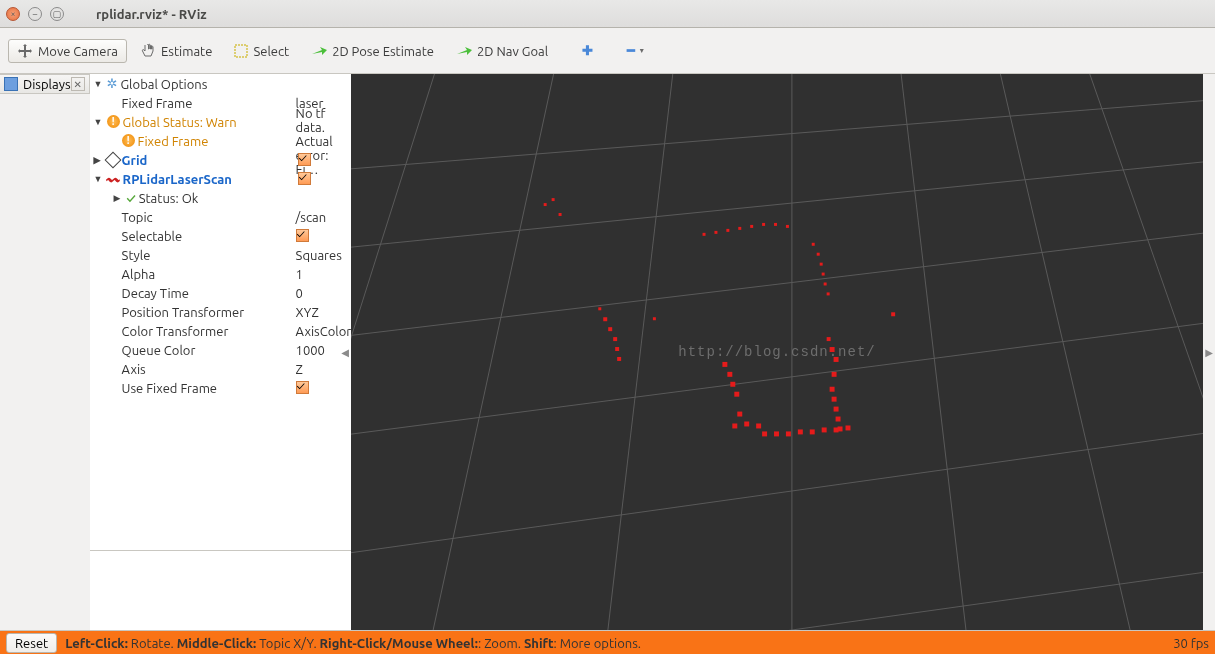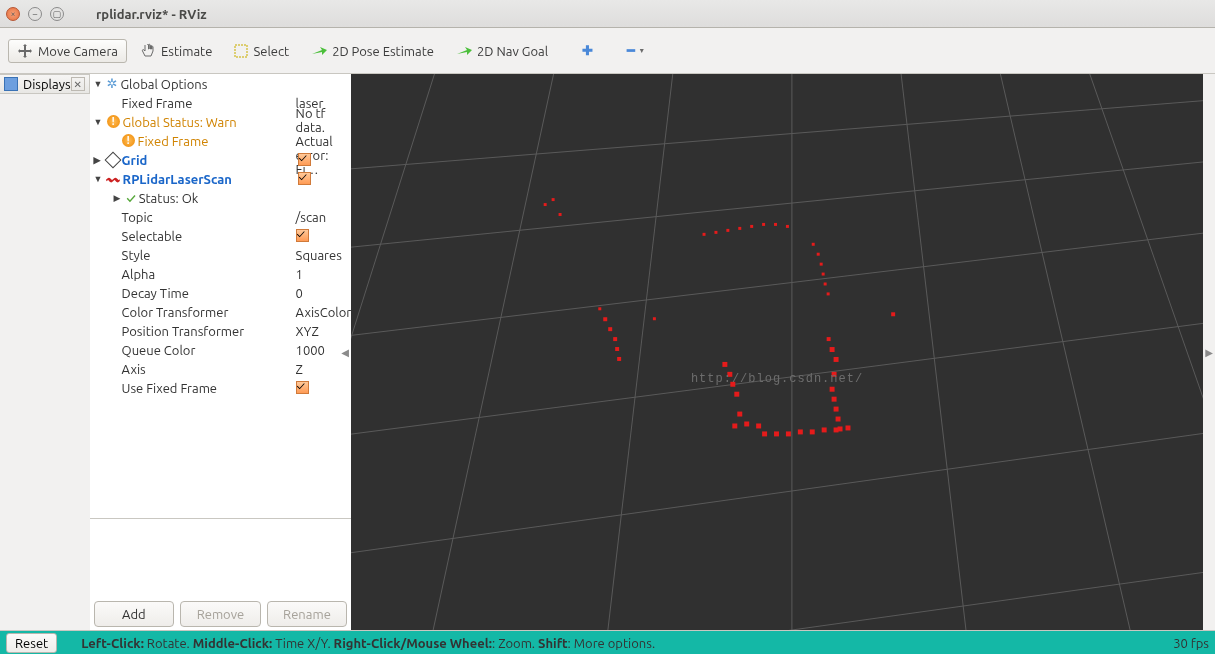--- a/index.html
+++ b/index.html
@@ -48,24 +48,24 @@
 .detail-pane { height: 80px; background: #fff; border-top: 1px solid #c9c7c1; }
 .button-bar { height: 32px; display: flex; gap: 6px; padding: 3px 4px; }
 .btn { flex: 1; border: 1px solid #b9b6ae; border-radius: 4px; background: linear-gradient(#fbfaf9,#efedea); color: #333; cursor: pointer; }
 .btn:disabled { color: #a6a29a; }
 
 
 .viewport-wrap { flex: 1; display: flex; align-items: center; }
 .view-arrow { width: 12px; color: #8b8b8b; font-size: 10px; text-align: center; cursor: pointer; }
 .viewport { flex: 1; height: 100%; background: #303030; position: relative; overflow: hidden; }
 .viewport svg { width: 100%; height: 100%; display: block; }
-.watermark { position: absolute; left: 50%; top: 50%; transform: translate(-50%,-50%); color: #6d6d6d; font-family: "Courier New", monospace; font-size: 12px; letter-spacing: 1px; margin-top: 27px; }
-
-
-.statusbar { height: 24px; background: #14b8a6; border-top: 1px solid #c9c7c1; display: flex; align-items: center; padding: 0 6px; gap: 24px; color: #333; }
+.watermark { position: absolute; left: 50%; top: 50%; transform: translate(-50%,-50%); color: #6d6d6d; font-family: "Courier New", monospace; font-size: 14px; letter-spacing: 1px; }
+
+
+.statusbar { height: 24px; background: #f97316; border-top: 1px solid #c9c7c1; display: flex; align-items: center; padding: 0 6px; gap: 8px; color: #333; }
 .reset-btn { height: 20px; padding: 0 8px; border: 1px solid #b9b6ae; border-radius: 3px; background: linear-gradient(#fbfaf9,#efedea); cursor: pointer; }
 .statusbar .right { margin-left: auto; }
 </style>
 </head>
 <body>
 
 <div class="titlebar">
   <span class="window-btn close">×</span>
   <span class="window-btn">–</span>
   <span class="window-btn">▢</span>
@@ -224,29 +224,29 @@
             <div class="tree-value">1</div>
           </div>
         <div class="tree-row indent2">
             <div class="tree-label">
               <span>Decay Time</span>
             </div>
             <div class="tree-value">0</div>
           </div>
         <div class="tree-row indent2">
             <div class="tree-label">
+              <span>Position Transformer</span>
+            </div>
+            <div class="tree-value">XYZ</div>
+          </div>
+        <div class="tree-row indent2">
+            <div class="tree-label">
               <span>Color Transformer</span>
             </div>
             <div class="tree-value">AxisColor</div>
-          </div>
-        <div class="tree-row indent2">
-            <div class="tree-label">
-              <span>Position Transformer</span>
-            </div>
-            <div class="tree-value">XYZ</div>
           </div>
         <div class="tree-row indent2">
             <div class="tree-label">
               <span>Queue Color</span>
             </div>
             <div class="tree-value">1000</div>
           </div>
         <div class="tree-row indent2">
             <div class="tree-label">
               <span>Axis</span>
@@ -257,25 +257,20 @@
             <div class="tree-label">
               <span>Use Fixed Frame</span>
             </div>
             <div class="tree-value">
               <span class="cb"></span>
             </div>
           </div>
 
       </div>
       <div class="detail-pane"></div>
-      <div class="button-bar">
-        <button class="btn">Add</button>
-        <button class="btn" disabled="">Remove</button>
-        <button class="btn" disabled="">Rename</button>
-      </div>
     </div>
   </div>
 
   <div class="viewport-wrap">
     <div class="view-arrow">◀</div>
     <div class="viewport">
       <svg viewBox="0 0 770 560">
         <g stroke="#5a5a5a" stroke-width="1">
           <line x1="-100" y1="100" x2="900" y2="20"></line>
           <line x1="-100" y1="180" x2="900" y2="80"></line>
@@ -347,18 +342,18 @@
       <div class="watermark">http://blog.csdn.net/</div>
     </div>
     <div class="view-arrow">▶</div>
   </div>
 </div>
 
 <div class="statusbar">
   <button class="reset-btn">Reset</button>
   <span>
     <b>Left-Click:</b><span> Rotate. </span>
-    <b>Middle-Click:</b><span> Time X/Y. </span>
+    <b>Middle-Click:</b><span> Topic X/Y. </span>
     <b>Right-Click/Mouse Wheel:</b><span>: Zoom. </span>
     <b>Shift</b><span>: More options.</span>
   </span>
   <span class="right">30 fps</span>
 </div>
 
 </body></html>

